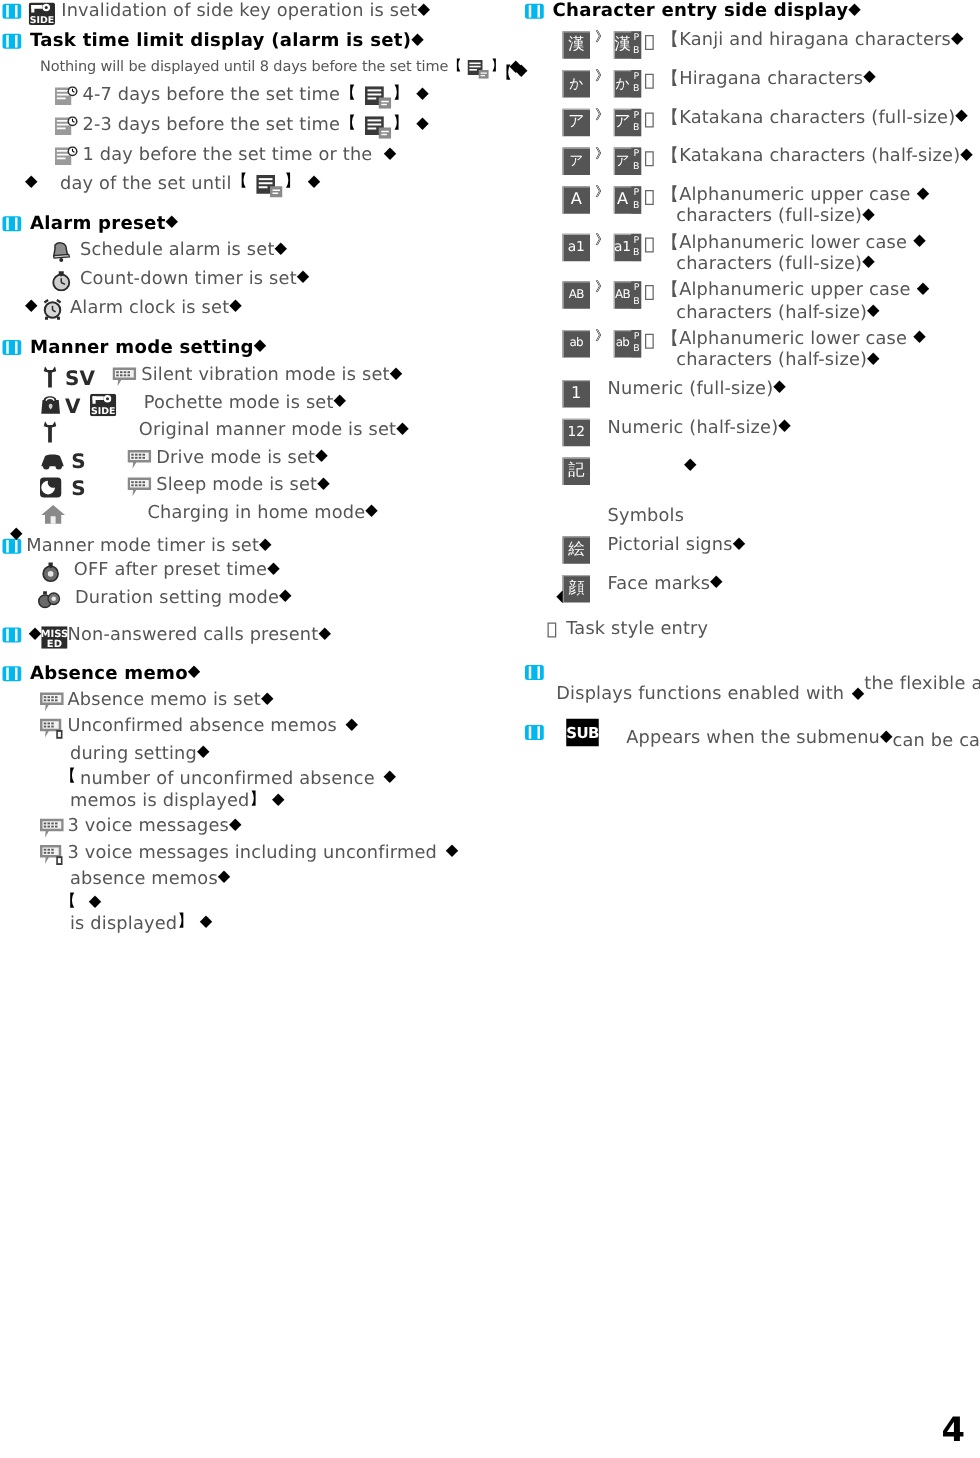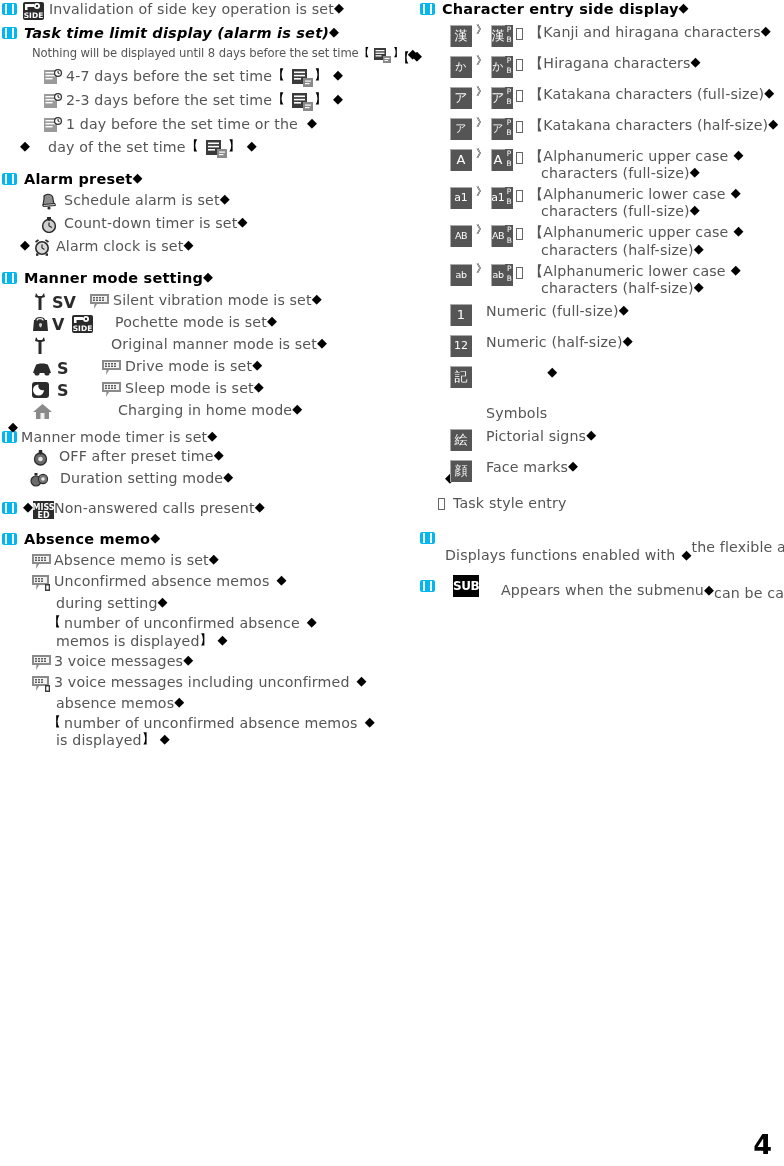--- a/index.html
+++ b/index.html
@@ -219,21 +219,21 @@
         </svg>
       </span>
       <span class="t">Invalidation of side key operation is set</span>
       <span class="rep">◆</span>
     </div>
 
     <div class="row h-row" style="margin:6px 0 0 2px;">
       <span class="bul">
           <i></i>
         </span>
-      <span style="margin-left:7px;font-style:italic;">Task time limit display (alarm is set)</span>
+      <span style="margin-left:7px;">Task time limit display (alarm is set)</span>
       <span class="rep">◆</span>
     </div>
 
     <div class="row" style="margin:7px 0 0 32px;">
       <span class="small-note">Nothing will be displayed until 8 days before the set time</span>
       <span class="rep rep-sm">【</span>
       <span class="ic" style="margin:0 2px 0 4px;">
         <svg width="17" height="15" viewBox="0 0 17 15">
           <rect x="0" y="0" width="12" height="12" fill="#3a3a3a"></rect>
           <rect x="1.5" y="2" width="9" height="1.3" fill="#fff"></rect>
@@ -317,21 +317,21 @@
           <circle cx="14" cy="4" r="2.8" fill="#fff"></circle>
           <path d="M14 4 L14 2 M14 4 L15.6 4.8" stroke="#000" stroke-width="0.9" fill="none"></path>
         </svg>
       </span>
       <span class="t" style="margin-left:2px;">1 day before the set time or the</span>
       <span class="rep" style="margin-left:9px;">◆</span>
     </div>
 
     <div class="row" style="margin:5px 0 0 20px;">
       <span class="rep" style="margin-right:18px;">◆</span>
-      <span class="t">day of the set time</span>
+      <span class="t">day of the set until</span>
       <span class="rep">【</span>
       <span class="ic" style="margin:0 1px 0 7px;">
         <svg width="21" height="18" viewBox="0 0 21 18">
           <rect x="0" y="0" width="15" height="15" fill="#3a3a3a"></rect>
           <rect x="2" y="2.5" width="11" height="1.6" fill="#fff"></rect>
           <rect x="2" y="5.8" width="11" height="1.6" fill="#fff"></rect>
           <rect x="2" y="9" width="7" height="1.6" fill="#fff"></rect>
           <path d="M11 9 L21 9 L21 18 L11 18 Z" fill="#8a8a8a"></path>
           <path d="M13 11.5 L19 11.5 L19 12.7 L13 12.7 Z" fill="#fff"></path>
           <path d="M13 14 L17.5 14 L17.5 15.2 L13 15.2 Z" fill="#fff"></path>
@@ -687,21 +687,20 @@
       <span class="rep" style="margin-left:7px;">◆</span>
     </div>
 
     <div class="row" style="margin:3px 0 0 56px;">
       <span class="t">absence memos</span>
       <span class="rep">◆</span>
     </div>
 
     <div class="row" style="margin:6px 0 0 48px;">
       <span class="rep" style="margin-right:3px;">【</span>
-      <span class="t">number of unconfirmed absence memos</span>
       <span class="rep" style="margin-left:7px;">◆</span>
     </div>
 
     <div class="row" style="margin:3px 0 0 56px;">
       <span class="t">is displayed</span>
       <span class="rep">】</span>
       <span class="rep" style="margin-left:5px;">◆</span>
     </div>
 
   </div>

